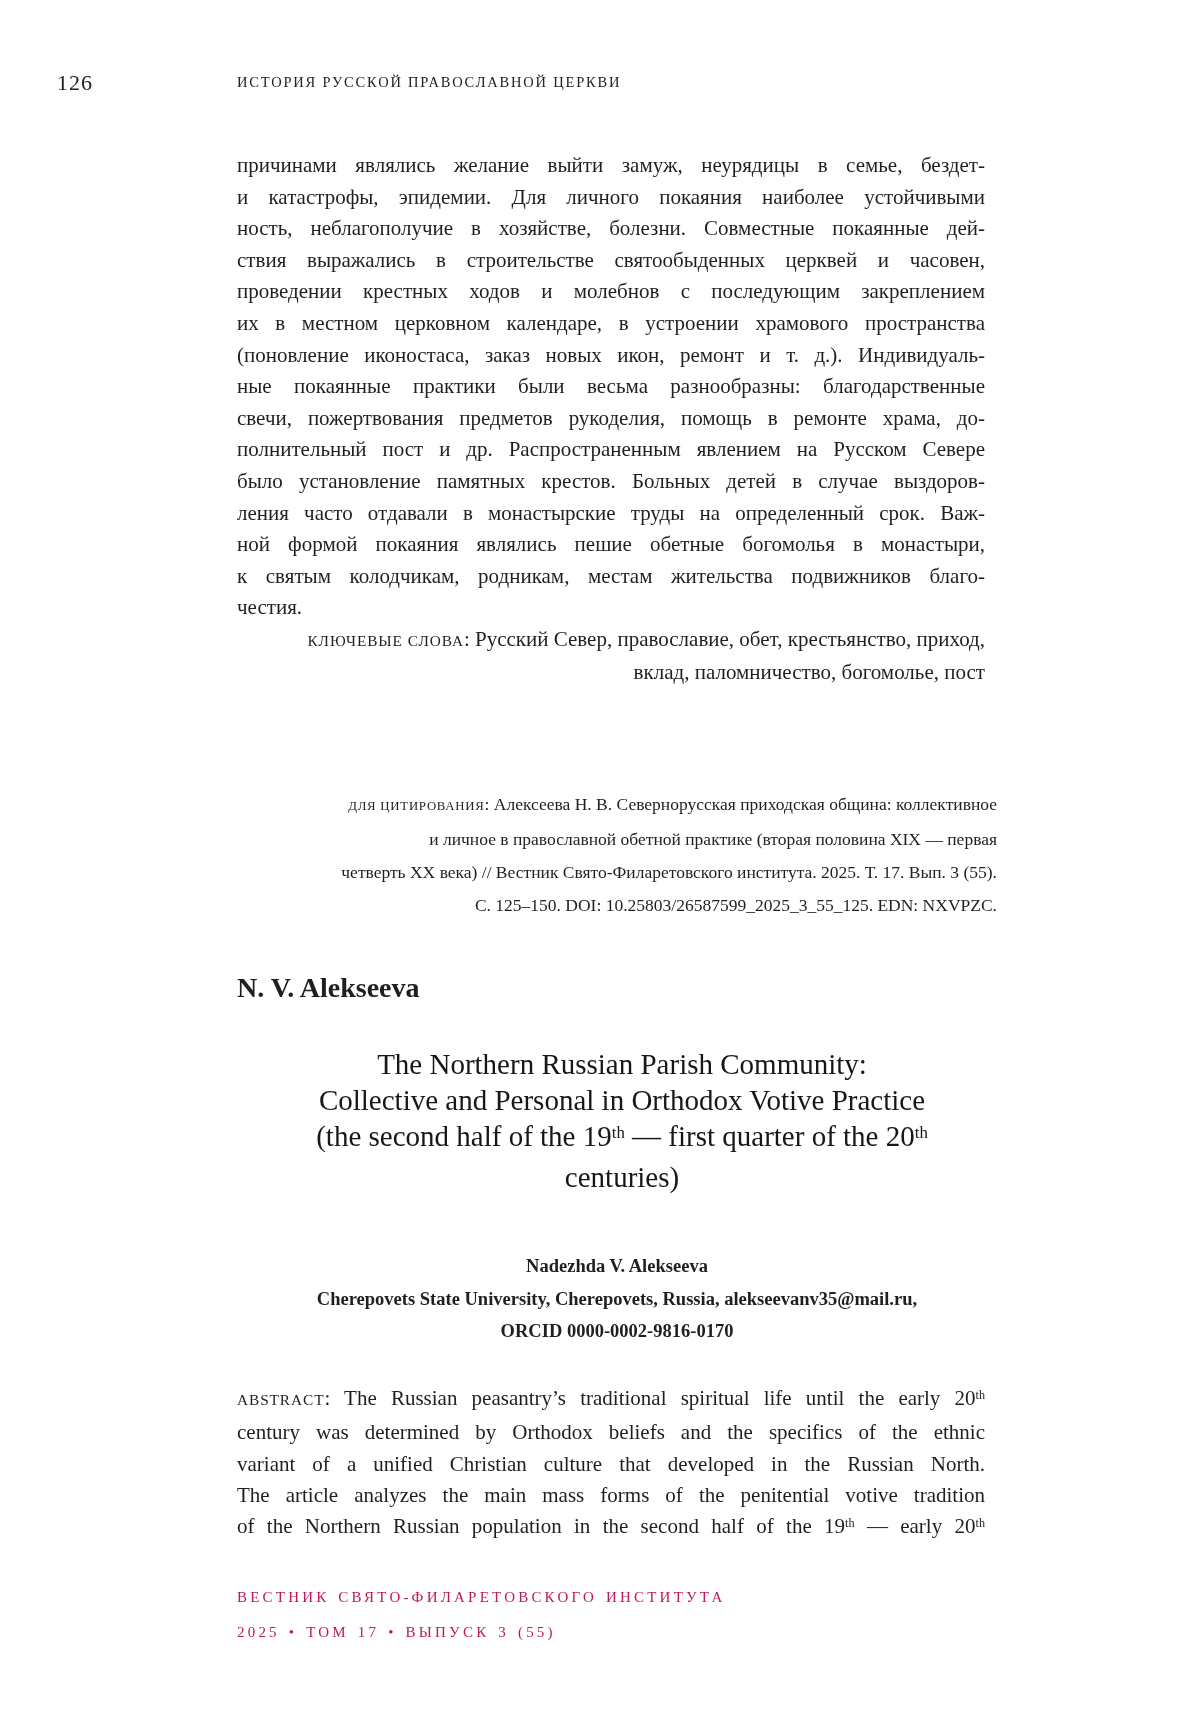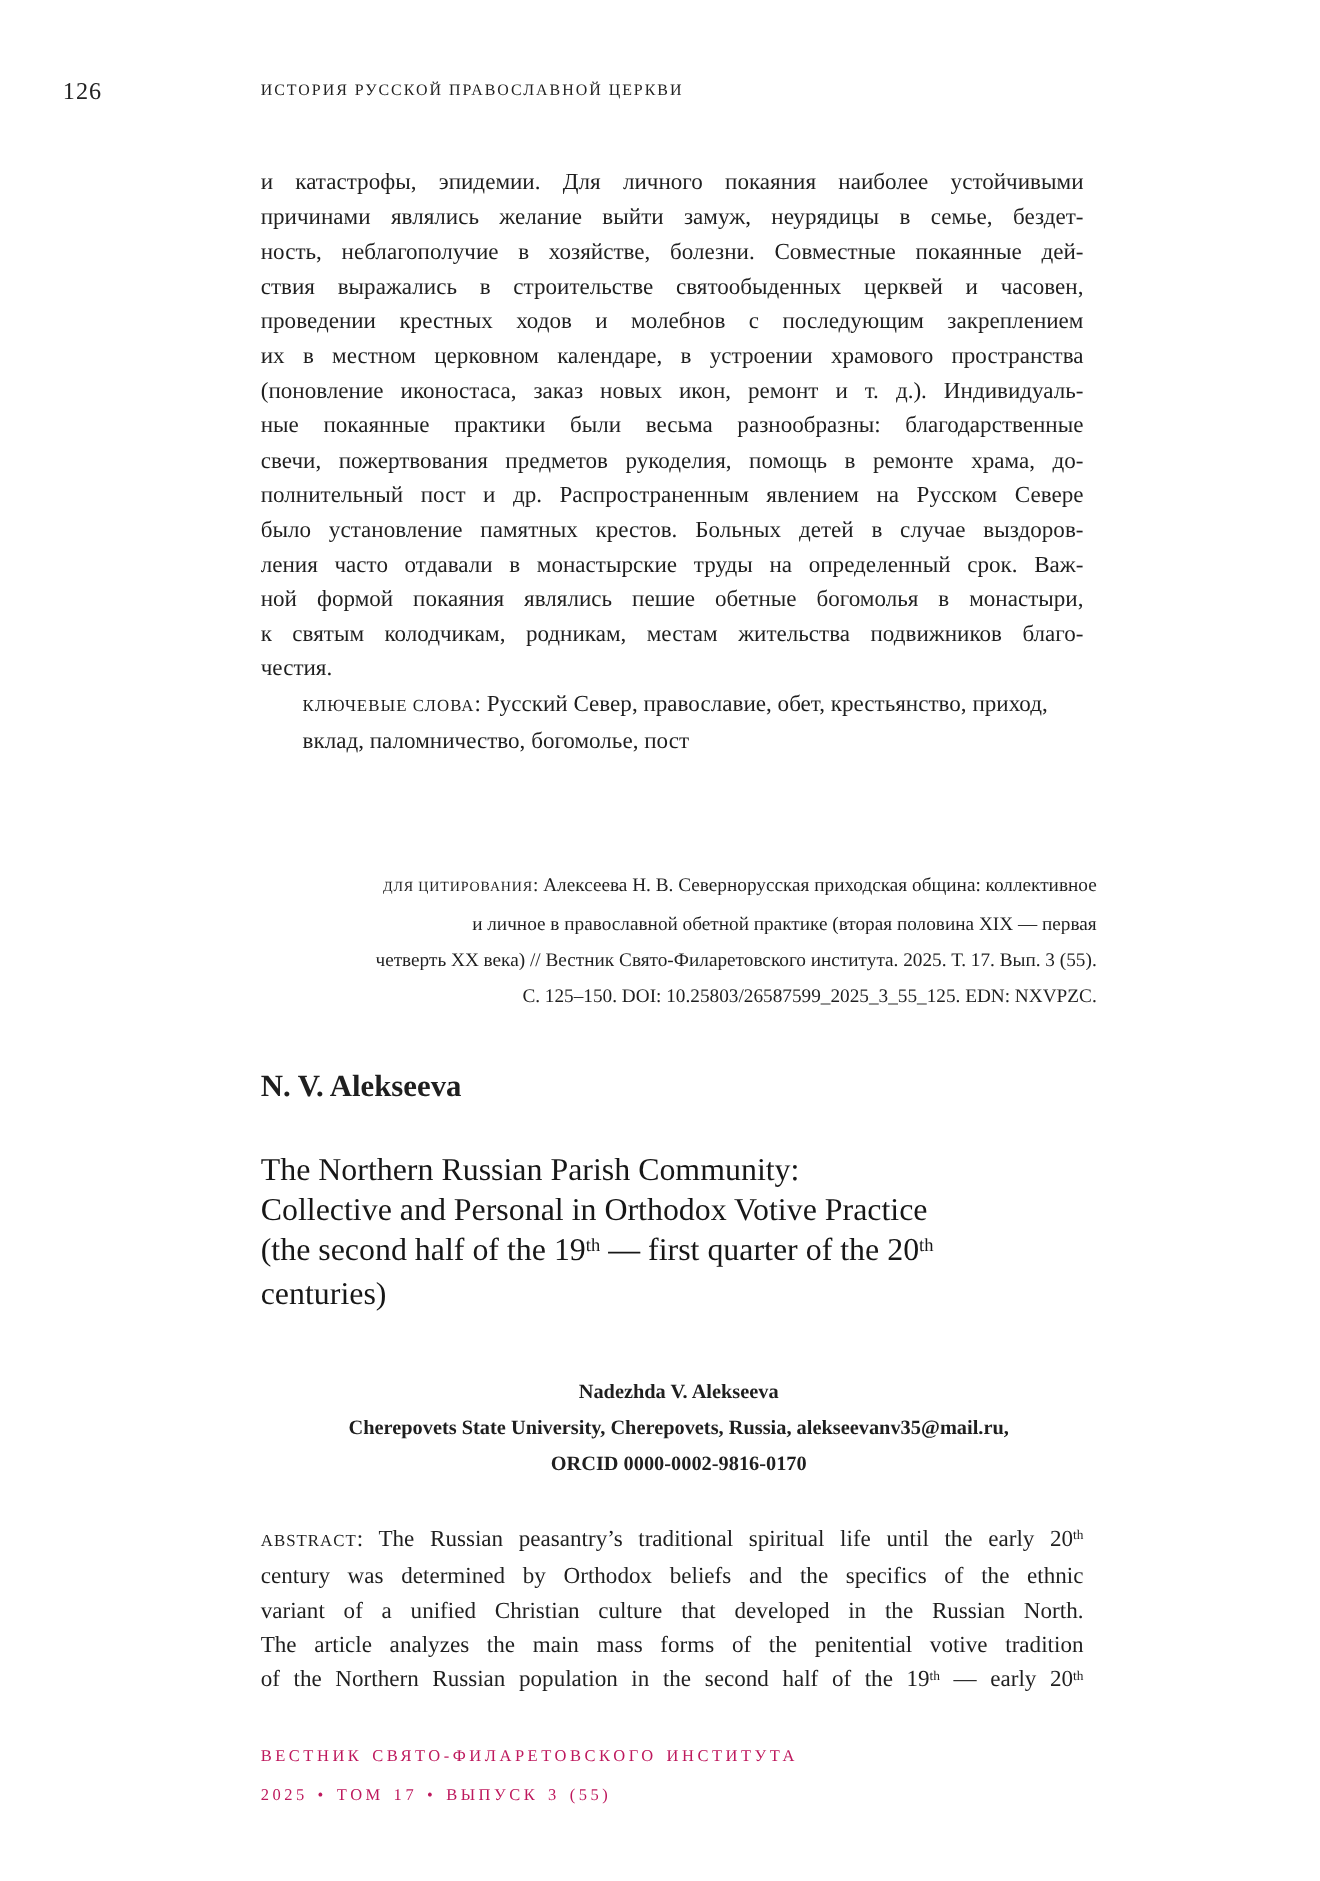--- a/index.html
+++ b/index.html
@@ -24,53 +24,53 @@
     left: 237px; top: 74px;
     font-size: 14.5px; letter-spacing: 1.8px; color: #222;
     text-transform: uppercase;
   }
 
   
   .ru-col { left: 237px; top: 150px; width: 748px; font-size: 21px; line-height: 31.6px; }
   .jl .ln { text-align: justify; text-align-last: justify; }
   .jl.lastleft .ln:last-child { text-align-last: left; }
   .keywords { margin-left: 38px; }
-  .keywords .ln { text-align: left; }
+  .keywords .ln { text-align: right; }
 
   .sc { font-size: 0.73em; letter-spacing: 0.06em; }
   .sup { font-size: 0.58em; position: relative; top: -0.5em; }
 
   
   .citation { left: 237px; top: 788px; width: 760px; font-size: 17.5px; line-height: 33px; }
   .citation .ln { text-align: right; }
 
   
   .author-short { left: 237px; top: 972px; font-size: 28px; font-weight: bold; }
   .title-en { left: 237px; top: 1046px; width: 770px; font-size: 29px; line-height: 36px; color: #171717; }
-  .title-en .ln { text-align: left; }
+  .title-en .ln { text-align: center; }
   .affiliation { left: 237px; top: 1250px; width: 760px; font-size: 18.5px; line-height: 32.5px; font-weight: bold; }
   .affiliation .ln { text-align: center; }
   .abstract { left: 237px; top: 1383px; width: 748px; font-size: 21px; line-height: 31.3px; }
 
   
   .footer { left: 237px; top: 1580px; width: 760px; font-size: 15px; line-height: 35px; color: #be185d; }
   .footer .ln { letter-spacing: 3.2px; word-spacing: 2px; }
 </style>
 </head>
 <body>
 
 <div class="page">
 
   <div class="abs pagenum">126</div>
   <div class="abs runhead">ИСТОРИЯ РУССКОЙ ПРАВОСЛАВНОЙ ЦЕРКВИ</div>
 
   <div class="abs ru-col">
     <div class="jl lastleft">
+        <div class="ln"><span class="">причинами являлись желание выйти замуж, неурядицы в семье, бездет-</span></div>
         <div class="ln"><span class="">и катастрофы, эпидемии. Для личного покаяния наиболее устойчивыми</span></div>
-        <div class="ln"><span class="">причинами являлись желание выйти замуж, неурядицы в семье, бездет-</span></div>
         <div class="ln"><span class="">ность, неблагополучие в хозяйстве, болезни. Совместные покаянные дей-</span></div>
         <div class="ln"><span class="">ствия выражались в строительстве святообыденных церквей и часовен,</span></div>
         <div class="ln"><span class="">проведении крестных ходов и молебнов с последующим закреплением</span></div>
         <div class="ln"><span class="">их в местном церковном календаре, в устроении храмового пространства</span></div>
         <div class="ln"><span class="">(поновление иконостаса, заказ новых икон, ремонт и т. д.). Индивидуаль-</span></div>
         <div class="ln"><span class="">ные покаянные практики были весьма разнообразны: благодарственные</span></div>
         <div class="ln"><span class="">свечи, пожертвования предметов рукоделия, помощь в ремонте храма, до-</span></div>
         <div class="ln"><span class="">полнительный пост и др. Распространенным явлением на Русском Севере</span></div>
         <div class="ln"><span class="">было установление памятных крестов. Больных детей в случае выздоров-</span></div>
         <div class="ln"><span class="">ления часто отдавали в монастырские труды на определенный срок. Важ-</span></div>

